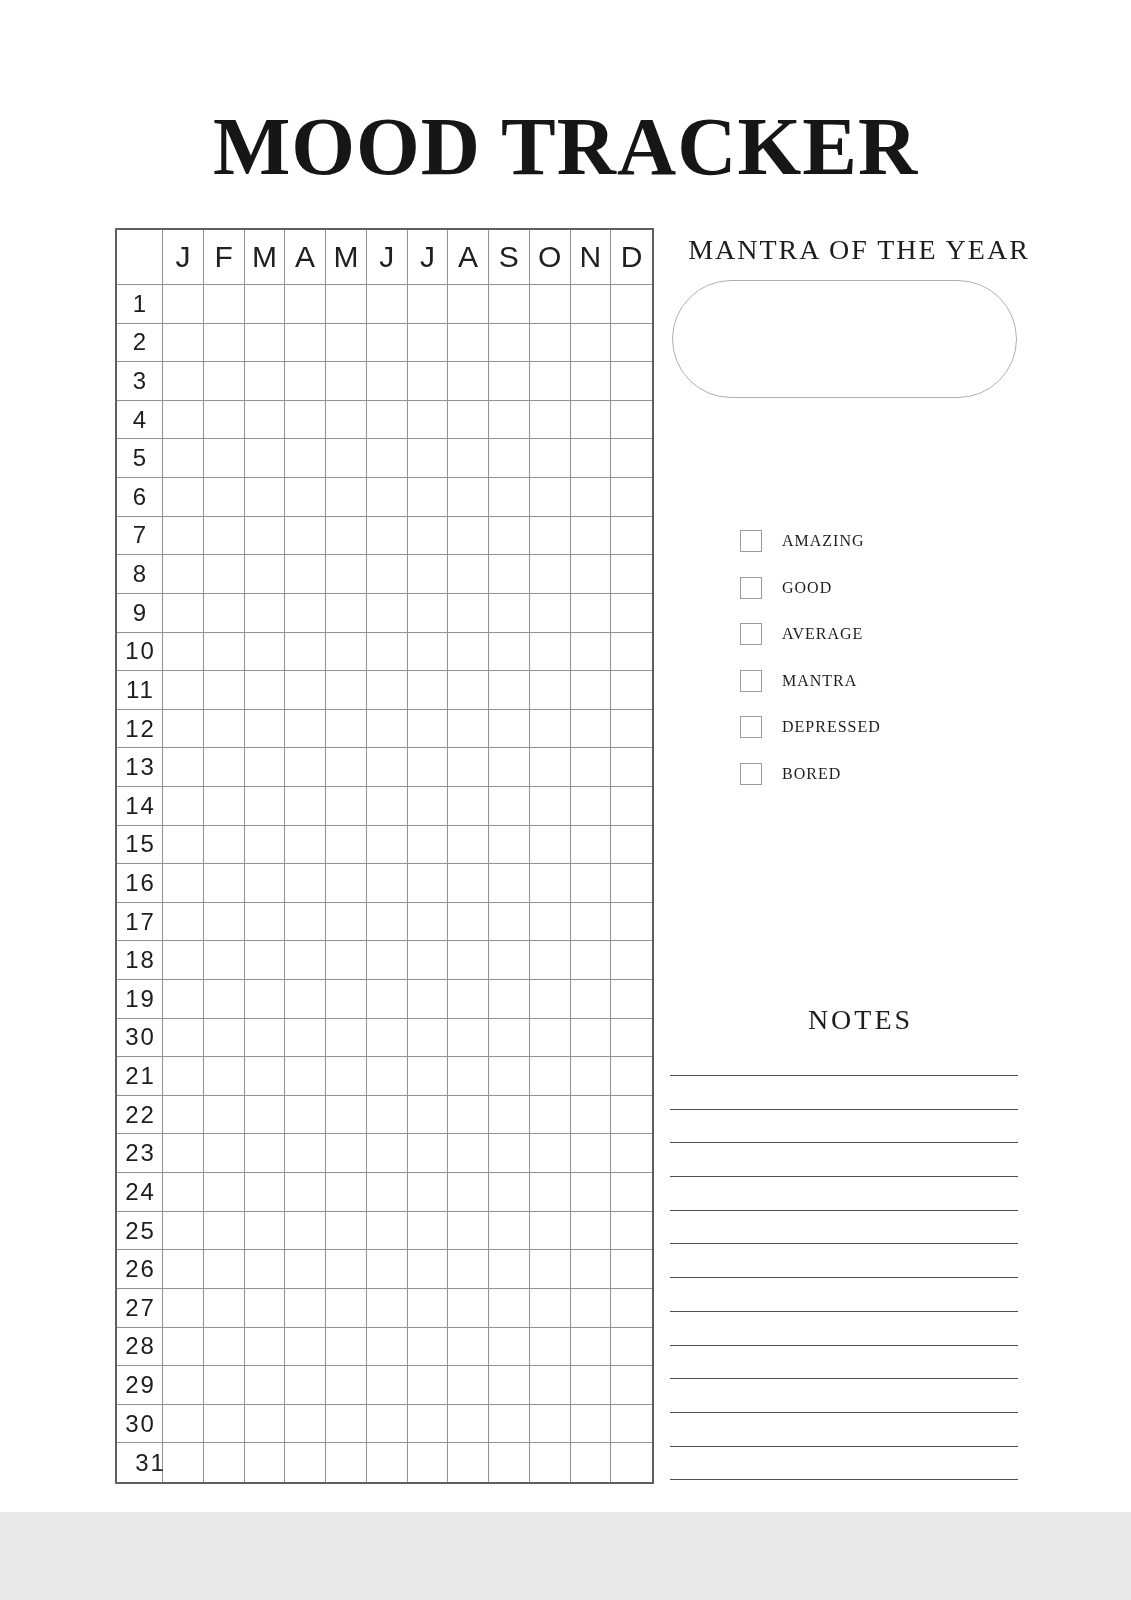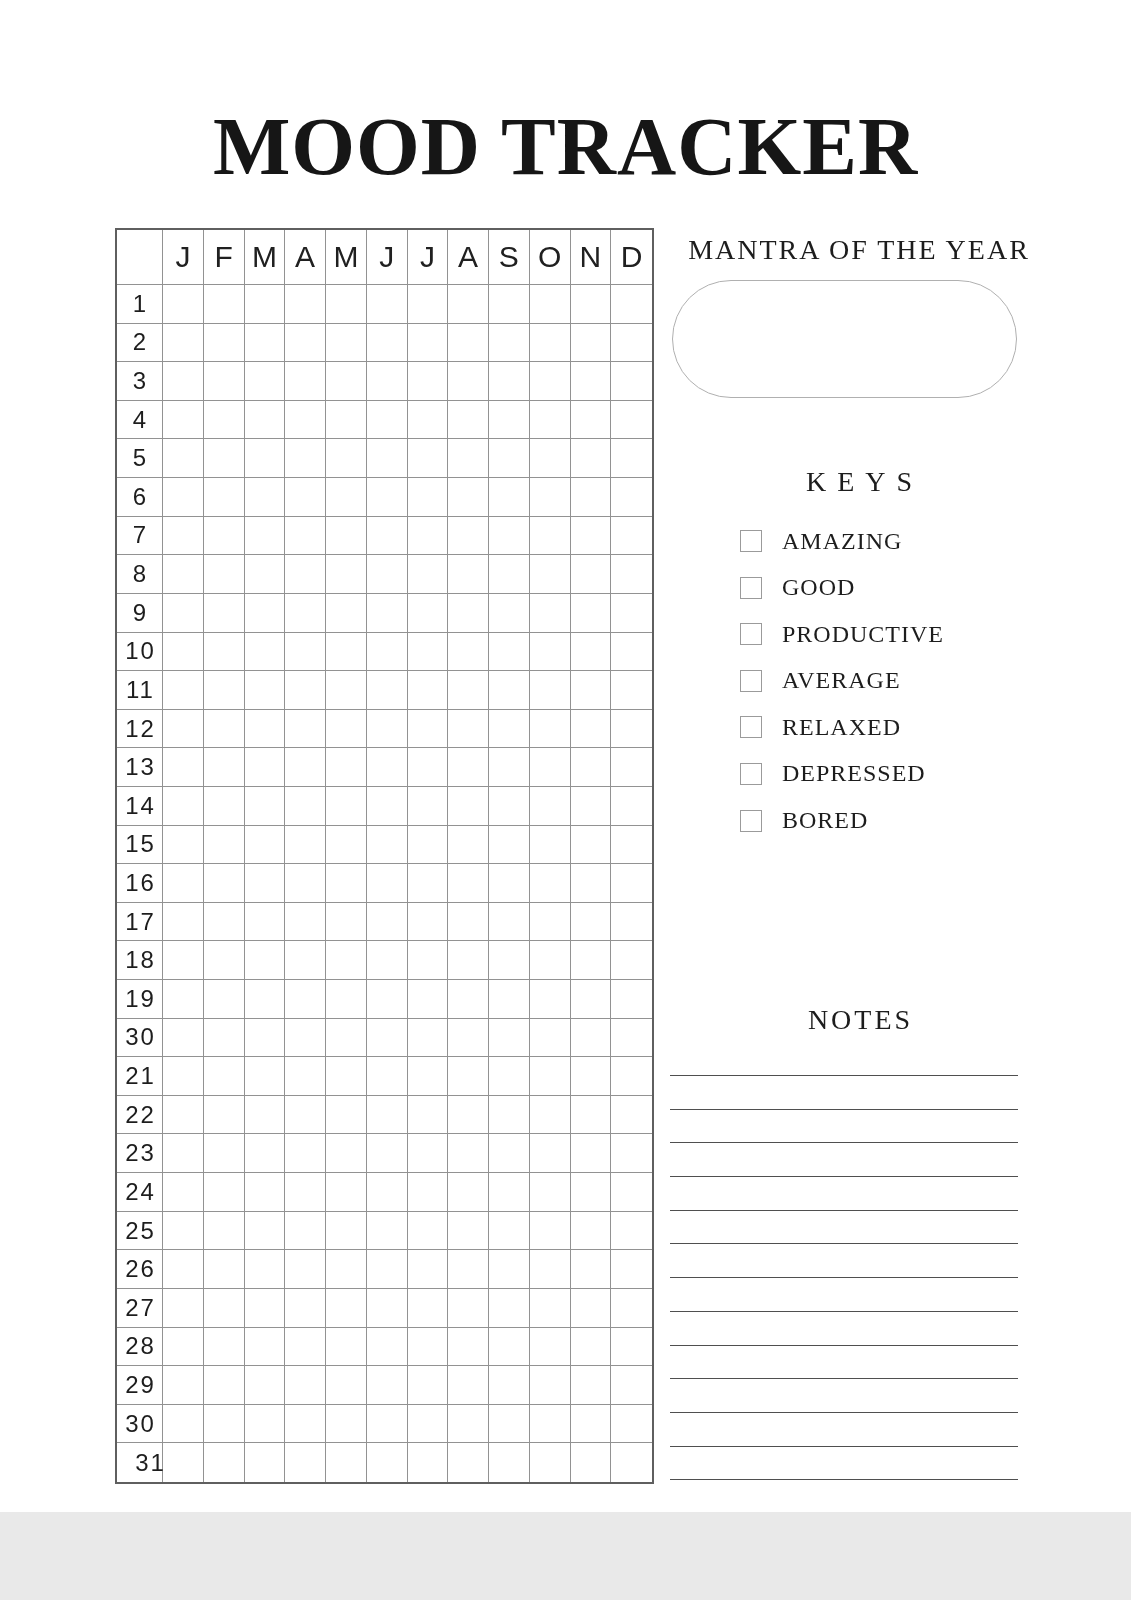--- a/index.html
+++ b/index.html
@@ -83,21 +83,21 @@
     padding-left:68px;
   }
   .key-checkbox{
     width:22px;height:22px;flex:0 0 22px;
     border:1.5px solid var(--checkbox-border);
     background:var(--bg);
     cursor:pointer;
   }
   .key-label{
     margin-left:20px;
-    font-size:24px;letter-spacing:1px;
+    font-size:16px;letter-spacing:1px;
     color:#1d1d1d;
     white-space:nowrap;
   }
 
   .notes-lines{
     position:absolute;left:670px;top:1075px;width:348px;
   }
   .note-line{
     height:33.7px;
     border-top:1.5px solid var(--note-line);
@@ -526,42 +526,37 @@
       <div class="cell mood-cell last-row"></div>
       <div class="cell mood-cell last-row"></div>
       <div class="cell mood-cell last-row"></div>
       <div class="cell mood-cell last-col last-row"></div>
     </div>
 
   <div class="section-heading mantra-heading">MANTRA OF THE YEAR</div>
 
   <div class="mantra-box" role="textbox"></div>
 
-  <div class="section-heading keys-heading">KEYS</div>
 
   <div class="keys-list">
       <div class="key-item">
         <span class="key-checkbox" role="checkbox" aria-checked="false"></span>
         <span class="key-label">AMAZING</span>
       </div>
       <div class="key-item">
         <span class="key-checkbox" role="checkbox" aria-checked="false"></span>
         <span class="key-label">GOOD</span>
       </div>
       <div class="key-item">
         <span class="key-checkbox" role="checkbox" aria-checked="false"></span>
-        <span class="key-label">PRODUCTIVE</span>
-      </div>
-      <div class="key-item">
-        <span class="key-checkbox" role="checkbox" aria-checked="false"></span>
         <span class="key-label">AVERAGE</span>
       </div>
       <div class="key-item">
         <span class="key-checkbox" role="checkbox" aria-checked="false"></span>
-        <span class="key-label">RELAXED</span>
+        <span class="key-label">MANTRA</span>
       </div>
       <div class="key-item">
         <span class="key-checkbox" role="checkbox" aria-checked="false"></span>
         <span class="key-label">DEPRESSED</span>
       </div>
       <div class="key-item">
         <span class="key-checkbox" role="checkbox" aria-checked="false"></span>
         <span class="key-label">BORED</span>
       </div>
     </div>

